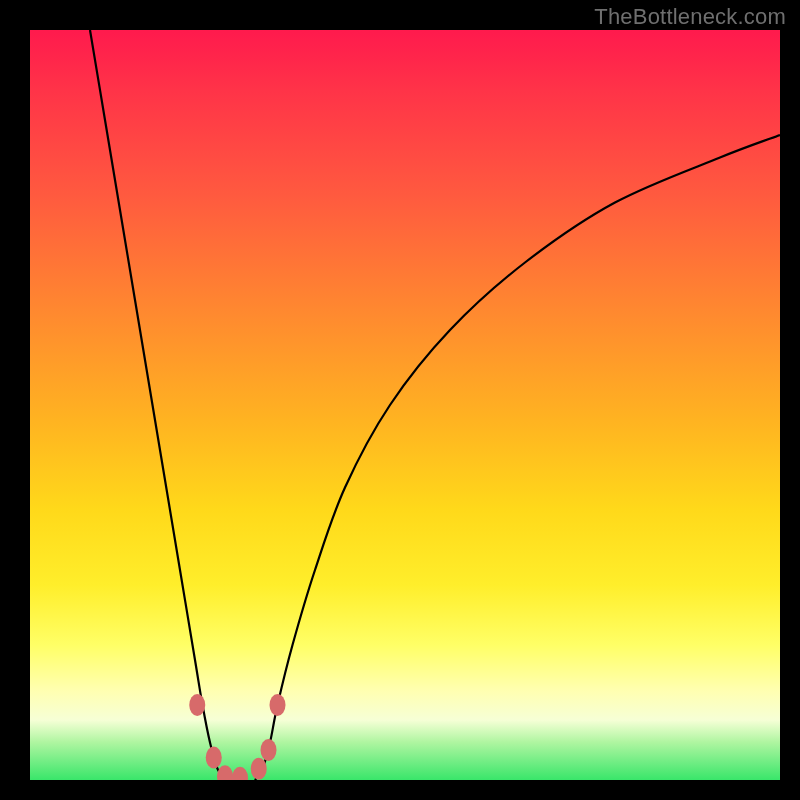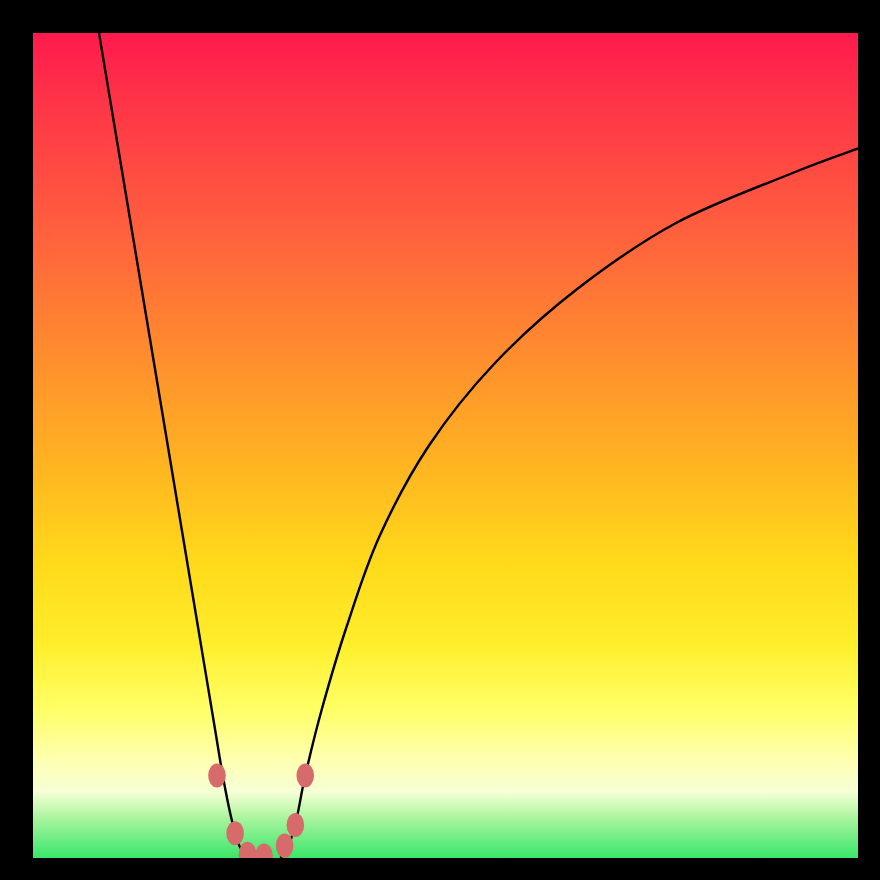--- a/index.html
+++ b/index.html
@@ -71,13 +71,14 @@
           <ellipse cx="167.25" cy="675" rx="8" ry="11" class="marker"></ellipse>
           <ellipse cx="183.75" cy="727.5" rx="8" ry="11" class="marker"></ellipse>
           <ellipse cx="195" cy="746.25" rx="8" ry="11" class="marker"></ellipse>
           <ellipse cx="210.00000000000003" cy="747.75" rx="8" ry="11" class="marker"></ellipse>
           <ellipse cx="228.75" cy="738.75" rx="8" ry="11" class="marker"></ellipse>
           <ellipse cx="238.5" cy="720" rx="8" ry="11" class="marker"></ellipse>
           <ellipse cx="247.5" cy="675" rx="8" ry="11" class="marker"></ellipse>
         </g>
     </svg>
   </div>
+  <div class="watermark">TheBottleneck.com</div>
 </div>
 
 </body></html>

